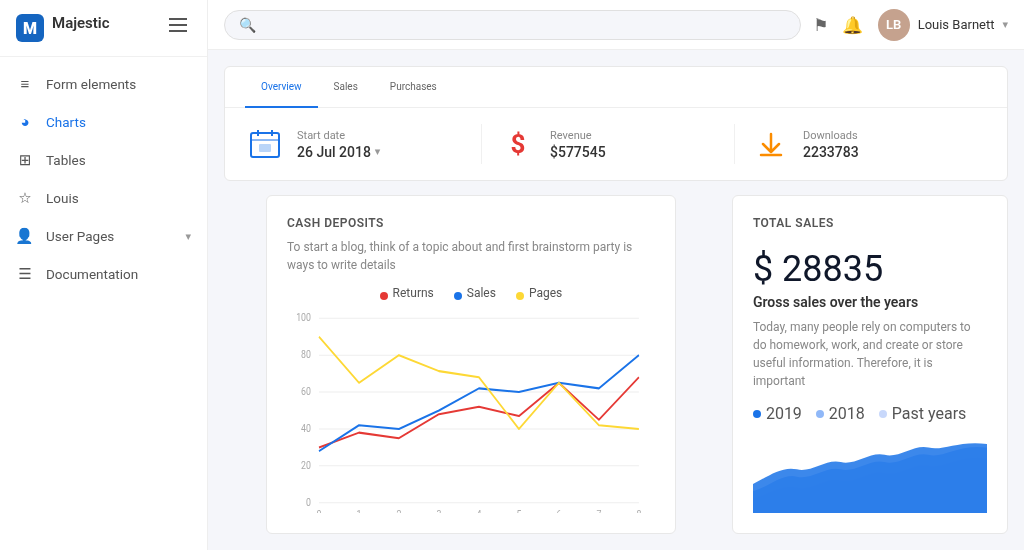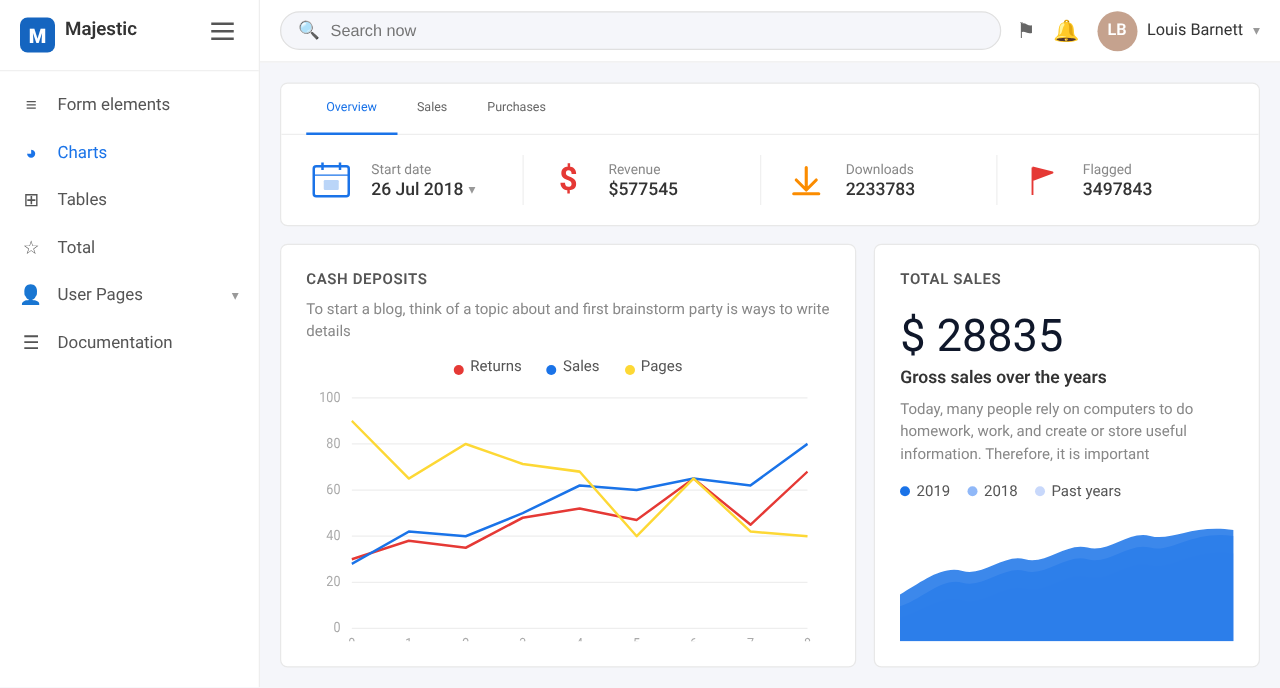--- a/index.html
+++ b/index.html
@@ -154,35 +154,36 @@
       flex: 1;
       min-height: 0;
     }
     .chart-card {
       background: #fff;
       border-radius: 6px;
       border: 1px solid #e8e8e8;
       padding: 20px;
       display: flex;
       flex-direction: column;
+      margin-left: 42px;
     }
     .chart-card.left { flex: 1.1; }
     .chart-card.right { flex: 0.7; overflow: hidden; }
     .chart-title { font-size: 12px; font-weight: 600; color: #555; letter-spacing: 0.5px; margin-bottom: 8px; }
     .chart-desc { font-size: 12px; color: #888; line-height: 1.5; margin-bottom: 12px; }
     .legend { display: flex; gap: 20px; justify-content: center; margin-bottom: 8px; }
     .legend-item { display: flex; align-items: flex-end; gap: 5px; font-size: 12px; color: #555; }
     .legend-dot { width: 8px; height: 8px; border-radius: 50%; }
 
     
     .total-sales-amount { font-size: 36px; font-weight: 400; color: #0f172a; margin: 10px 0 4px; }
     .total-sales-subtitle { font-size: 14px; font-weight: 600; color: #333; margin-bottom: 8px; }
     .total-sales-desc { font-size: 12px; color: #888; line-height: 1.5; margin-bottom: 14px; }
     .year-legend { display: flex; gap: 14px; margin-bottom: 10px; }
-    .year-legend-item { display: flex; align-items: center; gap: 5px; font-size: 12px; color: #555; }
+    .year-legend-item { display: flex; align-items: center; gap: 5px; font-size: 16px; color: #555; }
     .year-dot { width: 8px; height: 8px; border-radius: 50%; }
 
     
     .line-chart-wrap { flex: 1; }
 
     
     .area-chart-wrap { flex: 1; }
   </style>
 </head>
 <body>
@@ -210,42 +211,41 @@
     <span>Charts</span>
 
   </div>
       <div class="sidebar-item">
     <span class="item-icon">⊞</span>
     <span>Tables</span>
 
   </div>
       <div class="sidebar-item">
     <span class="item-icon">☆</span>
-    <span>Total</span>
+    <span>Louis</span>
 
   </div>
       <div class="sidebar-item">
     <span class="item-icon">👤</span>
     <span>User Pages</span>
     <span class="chevron">▾</span>
   </div>
       <div class="sidebar-item">
     <span class="item-icon">☰</span>
     <span>Documentation</span>
 
   </div>
     </div>
 </nav>
 
 <div class="main">
 
   <header class="topbar">
     <div class="search-box">
       <span style="color:#aaa;font-size:14px;">🔍</span>
-      <input type="text" placeholder="Search now" style="">
     </div>
     <div class="topbar-actions">
       <span class="icon-btn" style="font-size:17px;">⚑</span>
       <span class="icon-btn" style="font-size:17px;">🔔</span>
       <div class="user-info">
         <div class="avatar">LB</div>
         <span class="user-name">Louis Barnett</span>
         <span style="font-size:11px;color:#999;">▾</span>
       </div>
     </div>
@@ -294,31 +294,20 @@
               <svg width="32" height="32" viewBox="0 0 32 32">
                 <path d="M16 6 L16 22 M8 16 L16 24 L24 16" stroke="#fb8c00" stroke-width="2.5" fill="none" stroke-linecap="round" stroke-linejoin="round"></path>
                 <line x1="6" y1="27" x2="26" y2="27" stroke="#fb8c00" stroke-width="2.5" stroke-linecap="round"></line>
               </svg>
             </div>
     <div class="stat-text">
       <div class="label">Downloads</div>
       <div class="value"><span>2233783</span></div>
     </div>
   </div>
-          <div class="stat-item">
-    <div class="stat-icon">
-              <svg width="28" height="28" viewBox="0 0 28 28">
-                <path d="M6 4 L6 26 M6 4 L22 8 L6 14" fill="#e53935" stroke="#e53935" stroke-width="1.5" stroke-linejoin="round"></path>
-              </svg>
-            </div>
-    <div class="stat-text">
-      <div class="label">Flagged</div>
-      <div class="value"><span>3497843</span></div>
-    </div>
-  </div>
         </div>
     </div>
 
     <div class="charts-row">
 
       <div class="chart-card left">
         <div class="chart-title">CASH DEPOSITS</div>
         <div class="chart-desc">To start a blog, think of a topic about and first brainstorm party is ways to write details</div>
         <div class="legend" id="chart-legend">
             <div class="legend-item">

